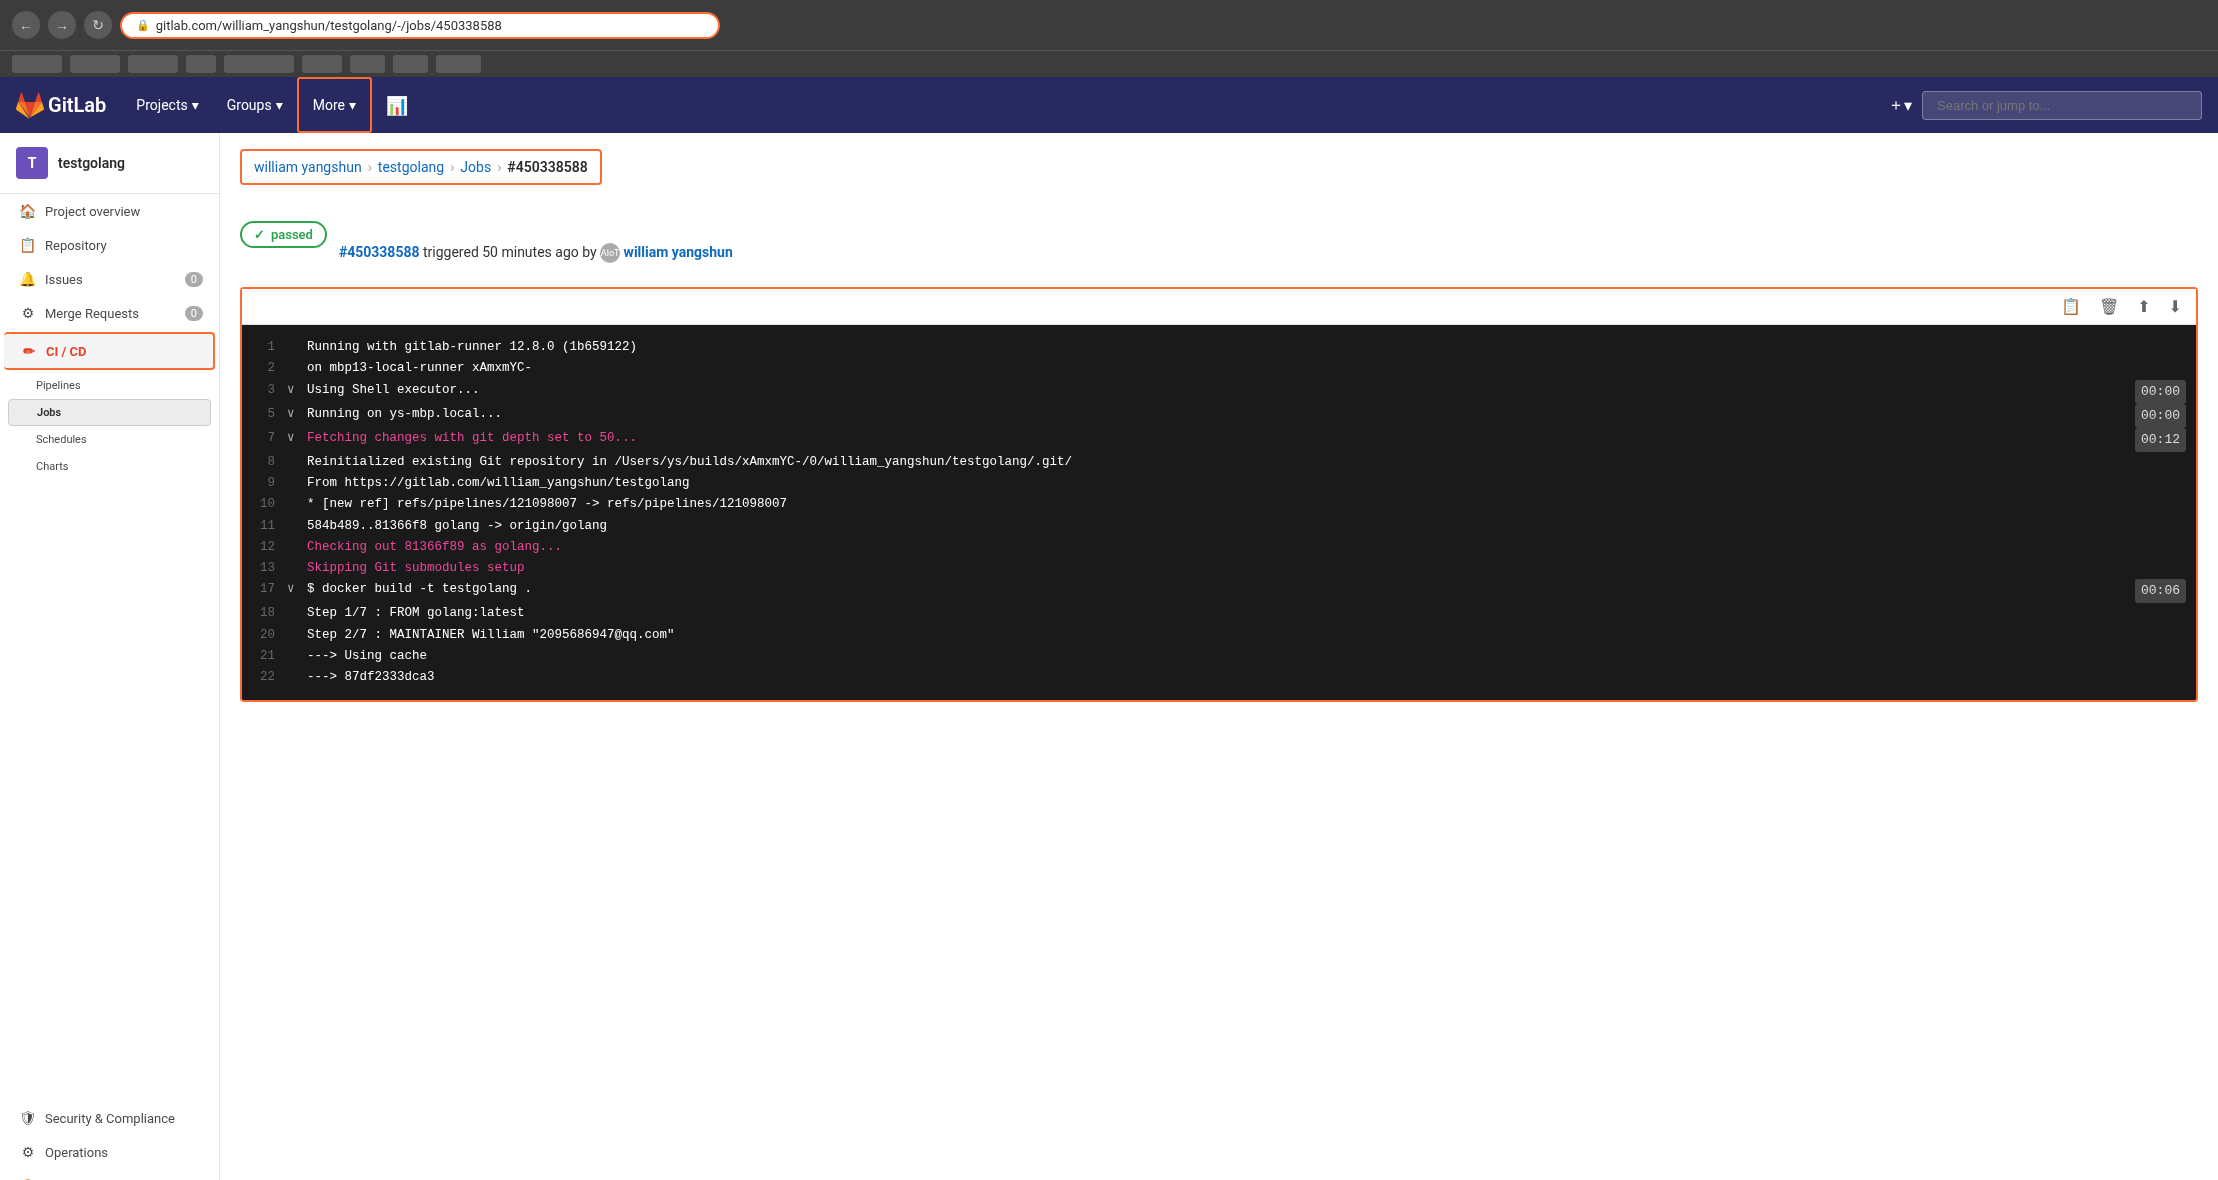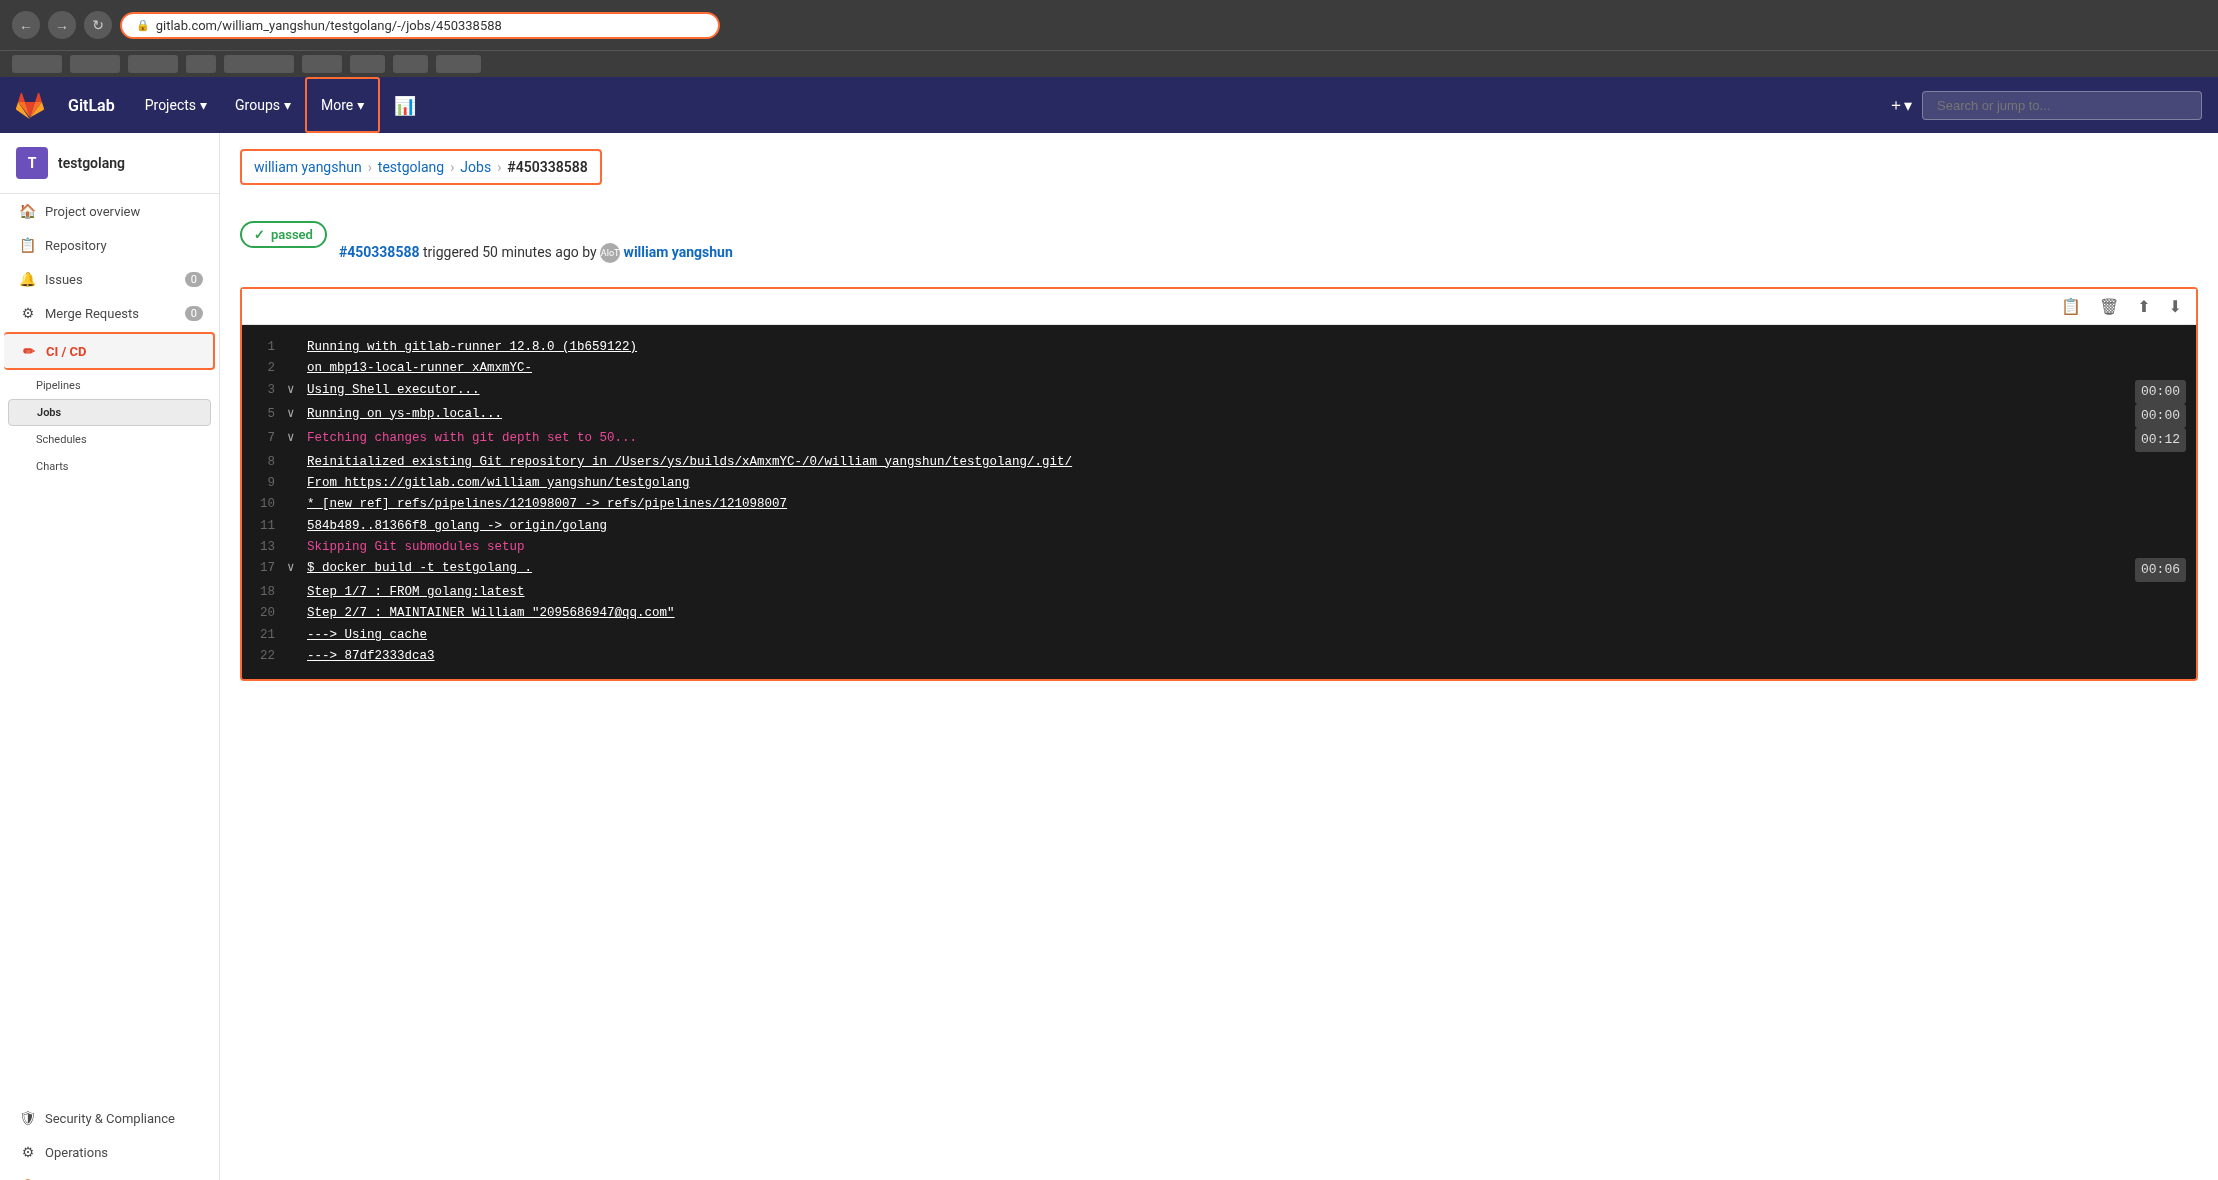--- a/index.html
+++ b/index.html
@@ -65,23 +65,23 @@
       background: #292961;
       display: flex;
       align-items: center;
       padding: 0 16px;
       height: 56px;
       gap: 0;
     }
     .gitlab-logo {
       display: flex;
       align-items: center;
-      gap: 24px;
+      gap: 4px;
       color: #fff;
-      font-size: 16px;
+      font-size: 20px;
       font-weight: 600;
       margin-right: 16px;
     }
     .gitlab-fox {
       width: 28px;
       height: 28px;
     }
     .nav-item {
       color: #fff;
       padding: 0 14px;
@@ -313,21 +313,21 @@
     .line-time {
       background: #444;
       color: #ddd;
       padding: 1px 6px;
       border-radius: 3px;
       font-size: 13px;
       margin-left: auto;
       flex-shrink: 0;
     }
     .green { color: #ec4899; }
-    .white { color: #fff; text-decoration: underline; }
+    .white { color: #fff; }
 
     
     ::-webkit-scrollbar { width: 6px; }
     ::-webkit-scrollbar-track { background: #f0f0f0; }
     ::-webkit-scrollbar-thumb { background: #bbb; border-radius: 3px; }
   </style>
 </head>
 <body>
 
 <div class="browser-chrome">
@@ -528,20 +528,25 @@
             <span class="line-num">10</span>
             <span class="line-toggle"></span>
             <span class="line-content white">   * [new ref]        refs/pipelines/121098007 -&gt; refs/pipelines/121098007</span>
           </div>
           <div class="line">
             <span class="line-num">11</span>
             <span class="line-toggle"></span>
             <span class="line-content white">   584b489..81366f8  golang                    -&gt; origin/golang</span>
           </div>
           <div class="line">
+            <span class="line-num">12</span>
+            <span class="line-toggle"></span>
+            <span class="line-content green">  Checking out 81366f89 as golang...</span>
+          </div>
+          <div class="line">
             <span class="line-num">13</span>
             <span class="line-toggle"></span>
             <span class="line-content green">  Skipping Git submodules setup</span>
           </div>
           <div class="line">
             <span class="line-num">17</span>
             <span class="line-toggle">∨</span>
             <span class="line-content white">$ docker build -t testgolang .</span>
             <span class="line-time">00:06</span>
           </div>

